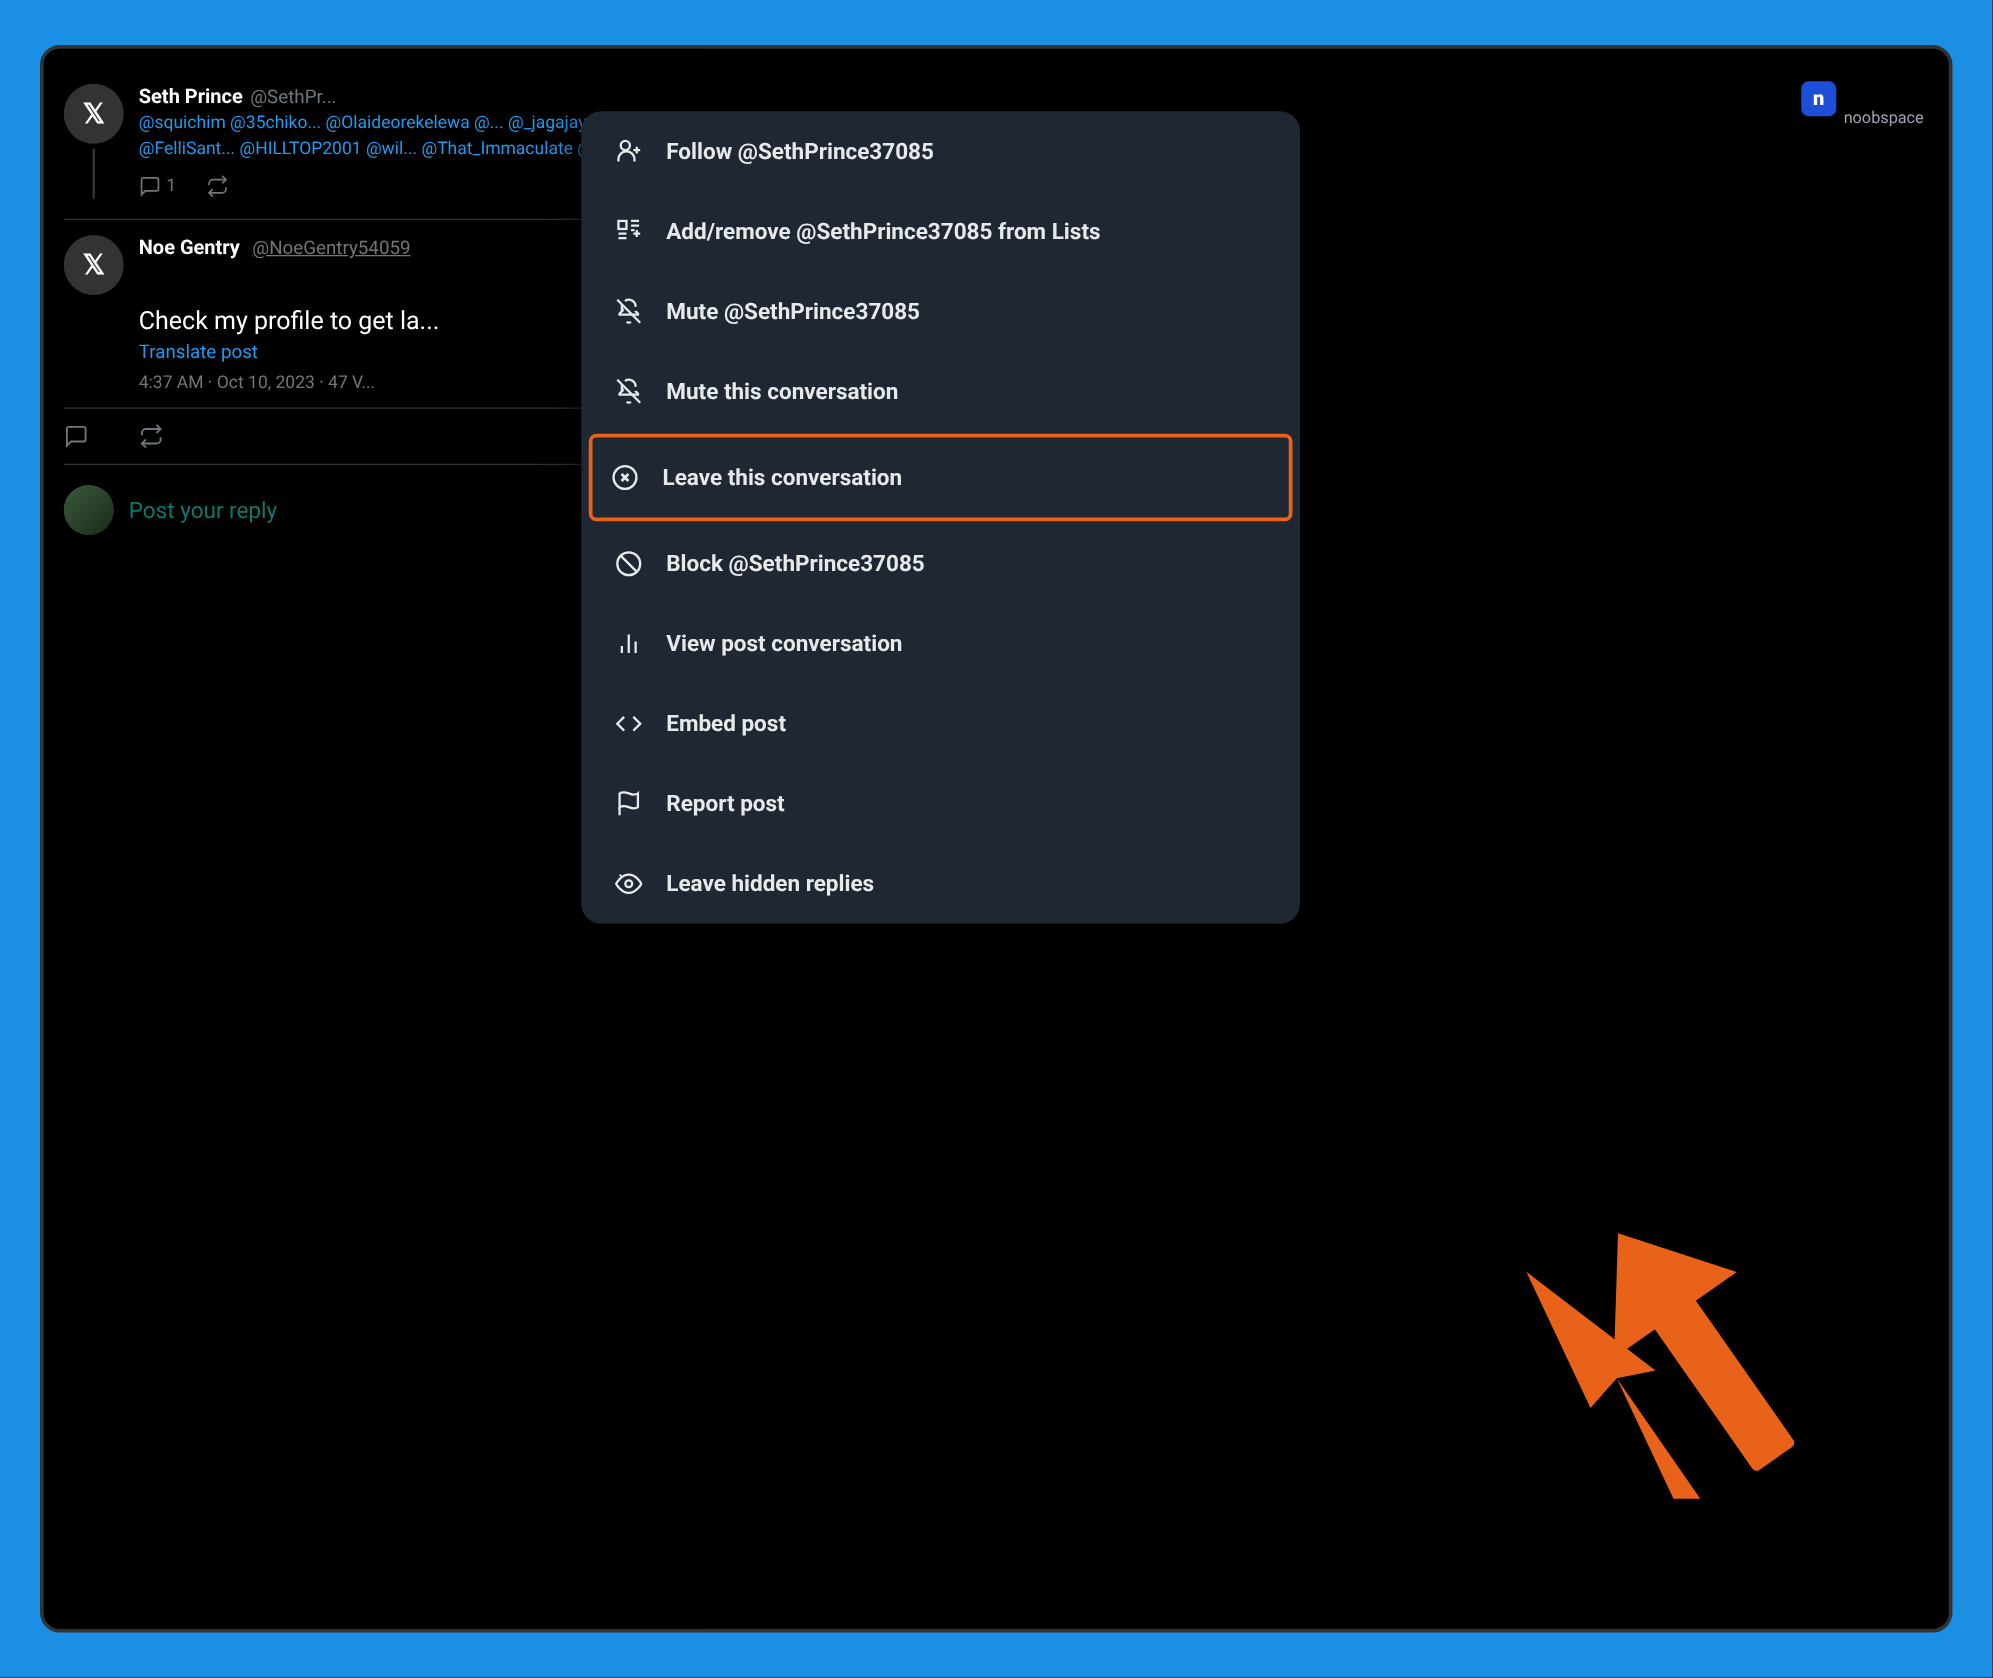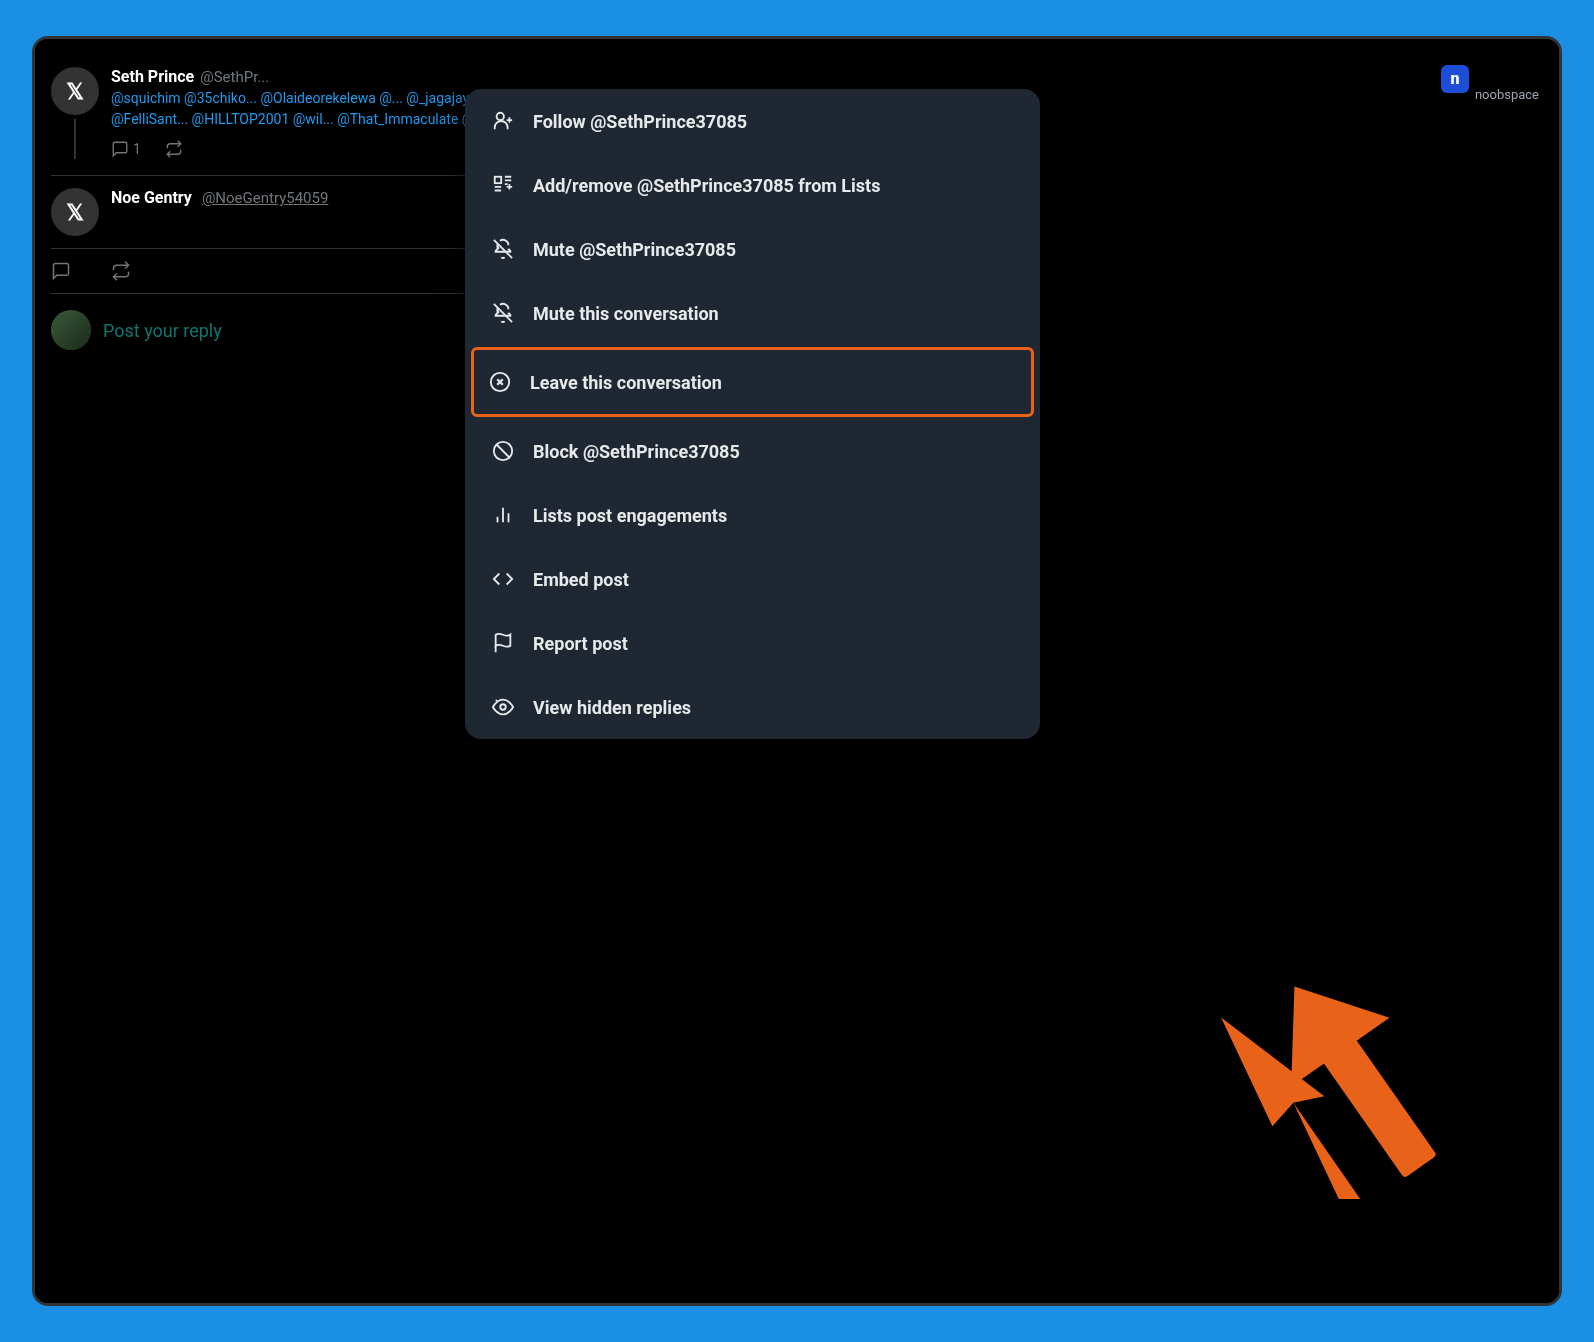--- a/index.html
+++ b/index.html
@@ -292,20 +292,25 @@
     <div class="tweet-item2">
       <div class="header-row">
         <div class="avatar">
           <span class="x-logo">𝕏</span>
         </div>
         <div class="tweet-content">
           <span class="author-name">Noe Gentry</span>
           <span class="author-handle" style="margin-left:6px;text-decoration:underline;">@NoeGentry54059</span>
         </div>
       </div>
+      <div class="tweet-item2-body">
+        <div class="tweet-text">Check my profile to get la...</div>
+        <div class="translate-link">Translate post</div>
+        <div class="tweet-meta">4:37 AM · Oct 10, 2023 · 47 V...</div>
+      </div>
       <div class="tweet-actions2">
         <div class="action-btn">
           <svg width="20" height="20" viewBox="0 0 24 24" fill="none" stroke="#71767b" stroke-width="1.8">
               <path d="M21 15a2 2 0 01-2 2H7l-4 4V5a2 2 0 012-2h14a2 2 0 012 2z"></path>
             </svg>
         </div>
         <div class="action-btn">
           <svg width="20" height="20" viewBox="0 0 24 24" fill="none" stroke="#71767b" stroke-width="1.8">
               <path d="M17 1l4 4-4 4"></path>
               <path d="M3 11V9a4 4 0 014-4h14"></path>
@@ -394,21 +399,21 @@
     </div>
 
     <div class="menu-item">
       <div class="menu-icon">
         <svg width="22" height="22" viewBox="0 0 24 24" fill="none" stroke="#e7e9ea" stroke-width="2">
             <line x1="18" y1="20" x2="18" y2="10"></line>
             <line x1="12" y1="20" x2="12" y2="4"></line>
             <line x1="6" y1="20" x2="6" y2="14"></line>
           </svg>
       </div>
-      <span class="menu-label">Lists post engagements</span>
+      <span class="menu-label">View post conversation</span>
     </div>
 
     <div class="menu-item">
       <div class="menu-icon">
         <svg width="22" height="22" viewBox="0 0 24 24" fill="none" stroke="#e7e9ea" stroke-width="2">
             <polyline points="16 18 22 12 16 6"></polyline>
             <polyline points="8 6 2 12 8 18"></polyline>
           </svg>
       </div>
       <span class="menu-label">Embed post</span>
@@ -425,21 +430,21 @@
     </div>
 
     <div class="menu-item">
       <div class="menu-icon">
         <svg width="22" height="22" viewBox="0 0 24 24" fill="none" stroke="#e7e9ea" stroke-width="2">
             <circle cx="12" cy="12" r="3"></circle>
             <path d="M1 12s4-8 11-8 11 8 11 8-4 8-11 8-11-8-11-8z"></path>
             <line x1="4" y1="4" x2="6" y2="6" stroke-width="1.5"></line>
           </svg>
       </div>
-      <span class="menu-label">View hidden replies</span>
+      <span class="menu-label">Leave hidden replies</span>
     </div>
   </div>
 
   <div class="arrow-annotation">
     <svg width="260" height="280" viewBox="0 0 260 280">
 
       <polygon points="40,40 90,160 60,150 70,270 50,270 60,150 30,160" fill="#e8621a" transform="rotate(-30, 130, 140)"></polygon>
     </svg>
   </div>
 

